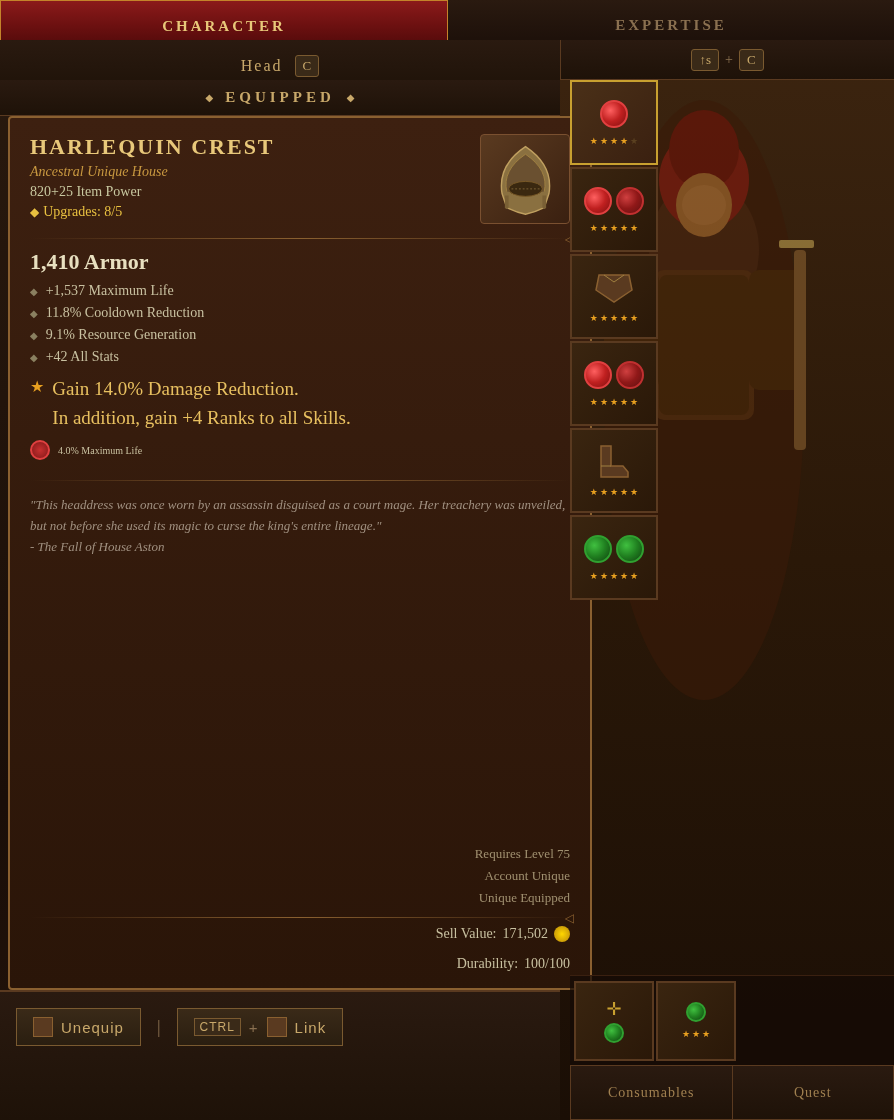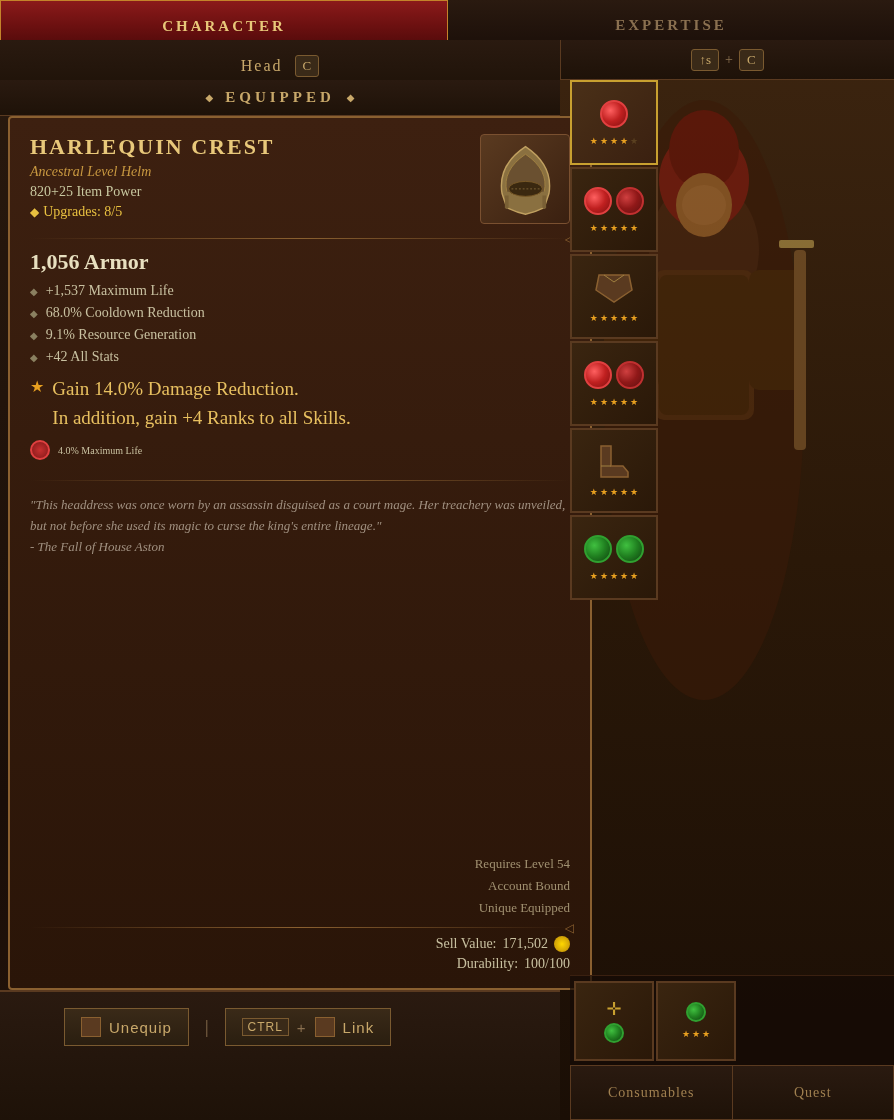--- a/index.html
+++ b/index.html
@@ -306,21 +306,21 @@
       height: 1px;
       background: linear-gradient(90deg, transparent, #8a6030, transparent);
       margin: 8px 0;
       position: relative;
     }
 
     .sell-info {
       display: flex;
       flex-direction: column;
       align-items: flex-end;
-      gap: 4px;
+      gap: 14px;
     }
 
     .sell-row {
       display: flex;
       align-items: center;
       gap: 6px;
       color: #c8c0a0;
       font-size: 14px;
     }
 
@@ -343,21 +343,20 @@
       z-index: 10;
       display: flex;
       flex-direction: column;
     }
 
     .action-buttons {
       display: flex;
       align-items: center;
       padding: 16px 16px 8px;
       gap: 12px;
-      margin-left: 48px;
     }
 
     .unequip-btn {
       display: flex;
       align-items: center;
       gap: 8px;
       background: linear-gradient(180deg, #3a2a18 0%, #2a1e10 100%);
       border: 1px solid #7a5a30;
       color: #c8a86a;
       padding: 8px 16px;
@@ -582,21 +581,21 @@
 <div class="equipped-header">
   <span class="diamond-icon">◆</span>
   <span class="equipped-text">EQUIPPED</span>
   <span class="diamond-icon">◆</span>
 </div>
 
 <div class="item-card">
   <div class="item-header">
     <div class="left-info-col">
       <div class="item-name">HARLEQUIN CREST</div>
-      <div class="item-type">Ancestral Level Helm</div>
+      <div class="item-type">Ancestral Unique House</div>
       <div class="item-power">820+25 Item Power</div>
       <div class="item-upgrades">
         <span class="upgrade-diamond">◆</span>
         <span>Upgrades: 8/5</span>
       </div>
     </div>
     <div class="item-icon-placeholder">
 
       <svg viewBox="0 0 80 90" width="75" height="85">
         <path d="M15 60 Q10 30 40 10 Q70 30 65 60 L60 75 Q50 80 40 82 Q30 80 20 75 Z" fill="#8a7040" stroke="#c0a060" stroke-width="1.5"></path>
@@ -606,29 +605,29 @@
         <ellipse cx="40" cy="55" rx="18" ry="8" fill="#3a2810" stroke="#7a5a28" stroke-width="1"></ellipse>
         <path d="M25 55 L55 55" stroke="#c0a060" stroke-width="0.5" stroke-dasharray="2,2"></path>
       </svg>
     </div>
   </div>
 
   <div class="divider">
     <span class="divider-arrow">◁</span>
   </div>
 
-  <div class="main-stat">1,056 Armor</div>
+  <div class="main-stat">1,410 Armor</div>
 
   <div class="stat-row">
     <span class="stat-diamond">◆</span>
     <span>+1,537 Maximum Life</span>
   </div>
   <div class="stat-row">
     <span class="stat-diamond">◆</span>
-    <span>68.0% Cooldown Reduction</span>
+    <span>11.8% Cooldown Reduction</span>
   </div>
   <div class="stat-row">
     <span class="stat-diamond">◆</span>
     <span>9.1% Resource Generation</span>
   </div>
   <div class="stat-row">
     <span class="stat-diamond">◆</span>
     <span>+42 All Stats</span>
   </div>
 
@@ -643,22 +642,22 @@
   </div>
 
   <div class="divider"></div>
 
   <div class="flavor-text">
     "This headdress was once worn by an assassin disguised as a court mage. Her treachery was unveiled, but not before she used its magic to curse the king's entire lineage."<br>
     - The Fall of House Aston
   </div>
 
   <div class="item-requirements">
-    <div>Requires Level 54</div>
-    <div>Account Bound</div>
+    <div>Requires Level 75</div>
+    <div>Account Unique</div>
     <div>Unique Equipped</div>
   </div>
 
   <div class="sell-divider">
     <span style="position:absolute;right:-4px;top:-6px;color:#8a6030;font-size:12px;">◁</span>
   </div>
 
   <div class="sell-info">
     <div class="sell-row">
       <span>Sell Value:</span>

